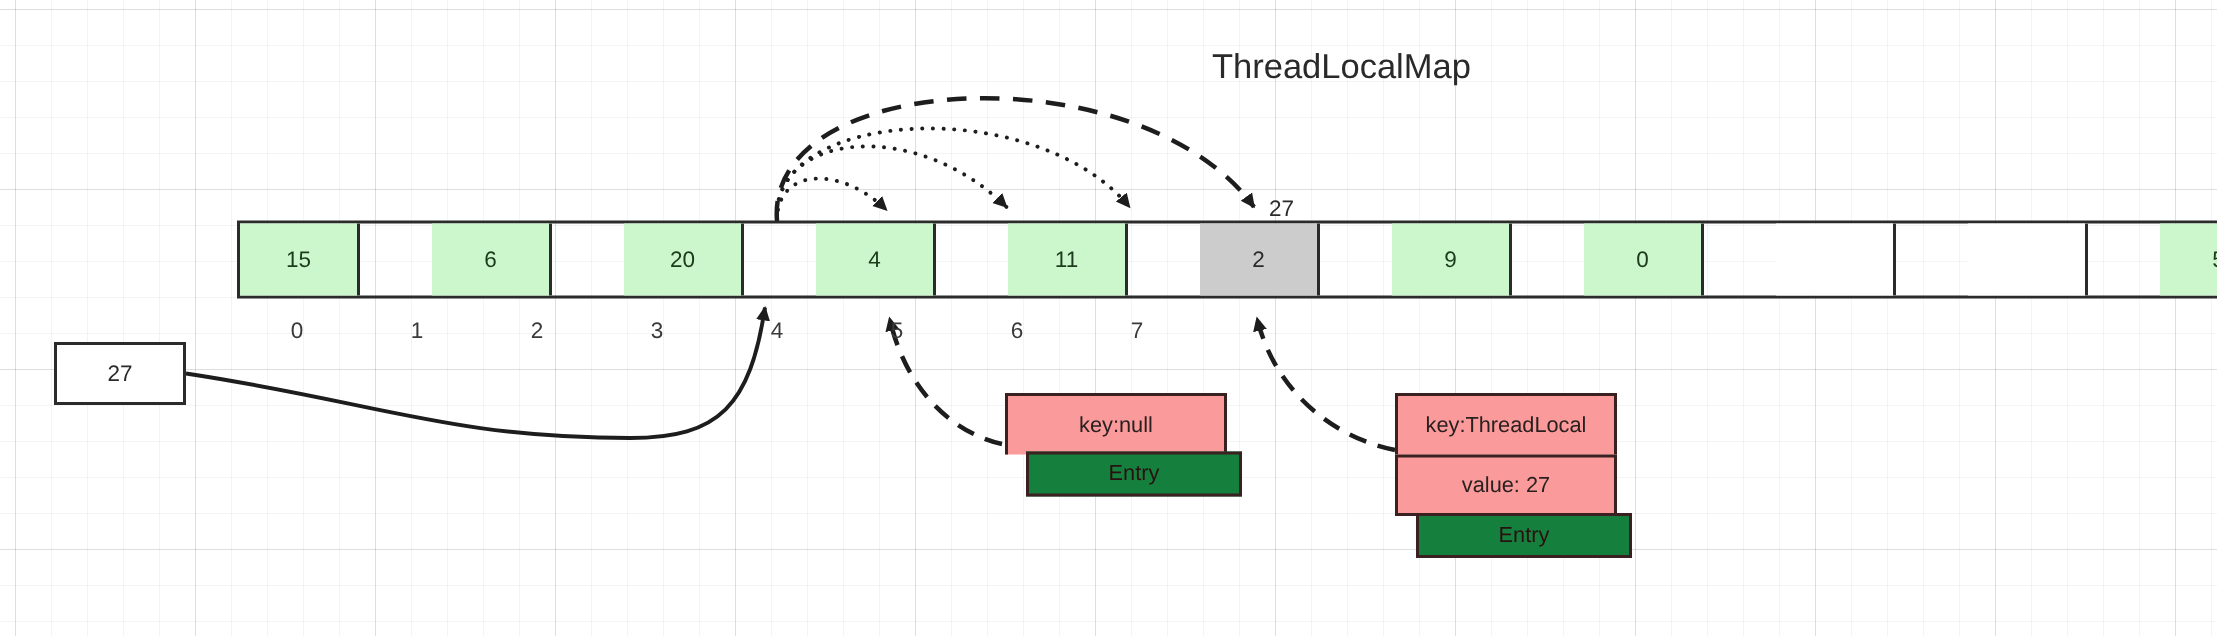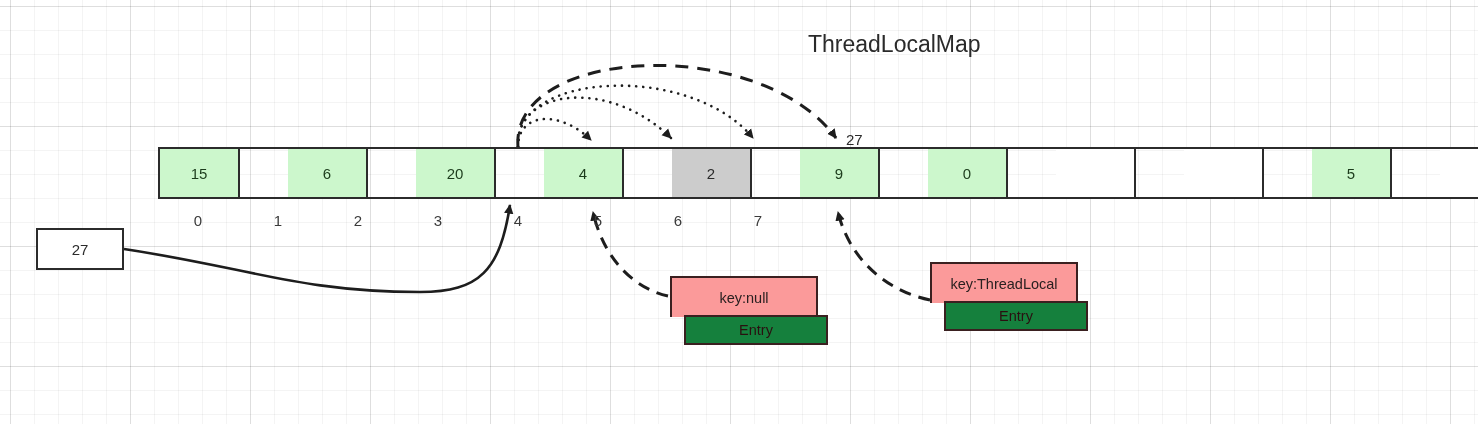--- a/index.html
+++ b/index.html
@@ -194,20 +194,23 @@
     </div>
     <div class="cell green">
       <span>6</span>
     </div>
     <div class="cell green">
       <span>20</span>
     </div>
     <div class="cell green">
       <span>4</span>
     </div>
+    <div class="cell green">
+      <span>11</span>
+    </div>
     <div class="cell gray">
       <span>2</span>
     </div>
     <div class="cell green">
       <span>9</span>
     </div>
     <div class="cell green">
       <span>0</span>
     </div>
     <div class="cell">
@@ -240,21 +243,22 @@
     <div class="idx" style="left: 158px;">0</div>
     <div class="idx" style="left: 238px;">1</div>
     <div class="idx" style="left: 318px;">2</div>
     <div class="idx" style="left: 398px;">3</div>
     <div class="idx" style="left: 478px;">4</div>
     <div class="idx" style="left: 558px;">5</div>
     <div class="idx" style="left: 638px;">6</div>
     <div class="idx" style="left: 718px;">7</div>
   </div>
 
-<div class="entry" style="left:670px; top:276px;">
+<div class="entry" style="left:670px; top:262px;">
   <div class="row">key:null</div>
   <div class="tag">Entry</div>
 </div>
 
 <div class="entry" style="left:930px; top:262px;">
   <div class="row">key:ThreadLocal</div>
+  <div class="row last">value: 27</div>
   <div class="tag">Entry</div>
 </div>
 
 </body></html>

